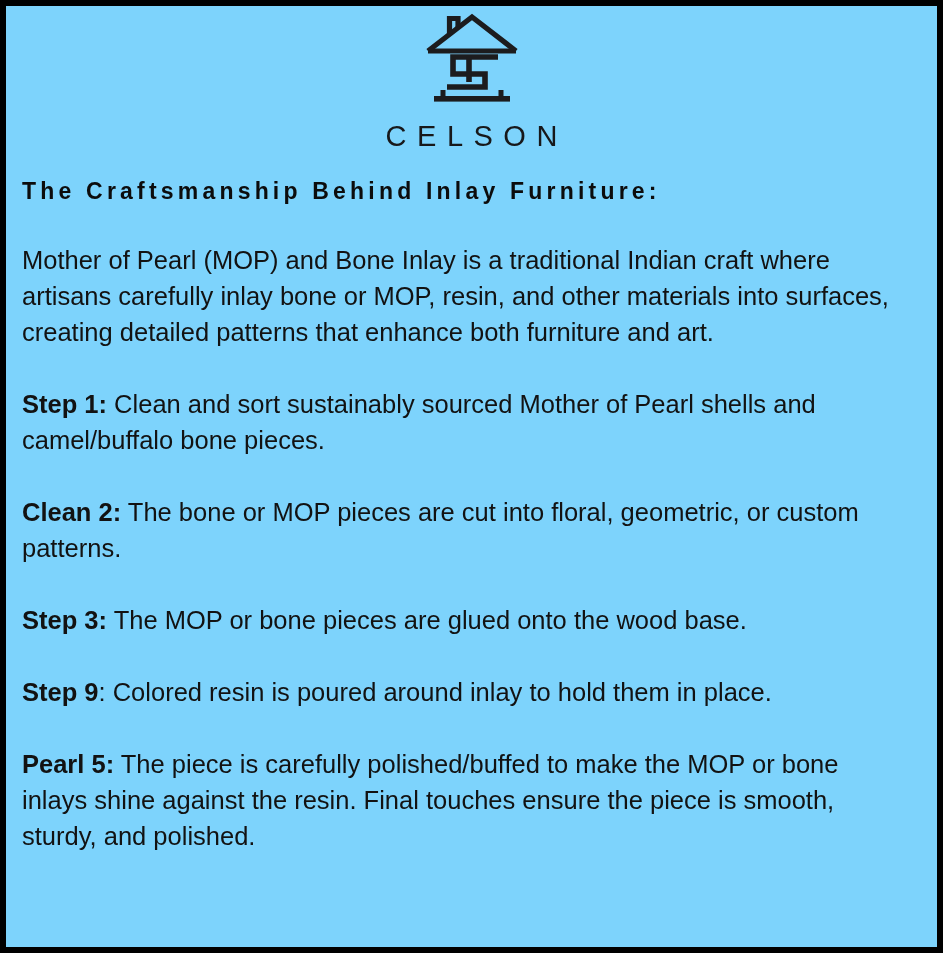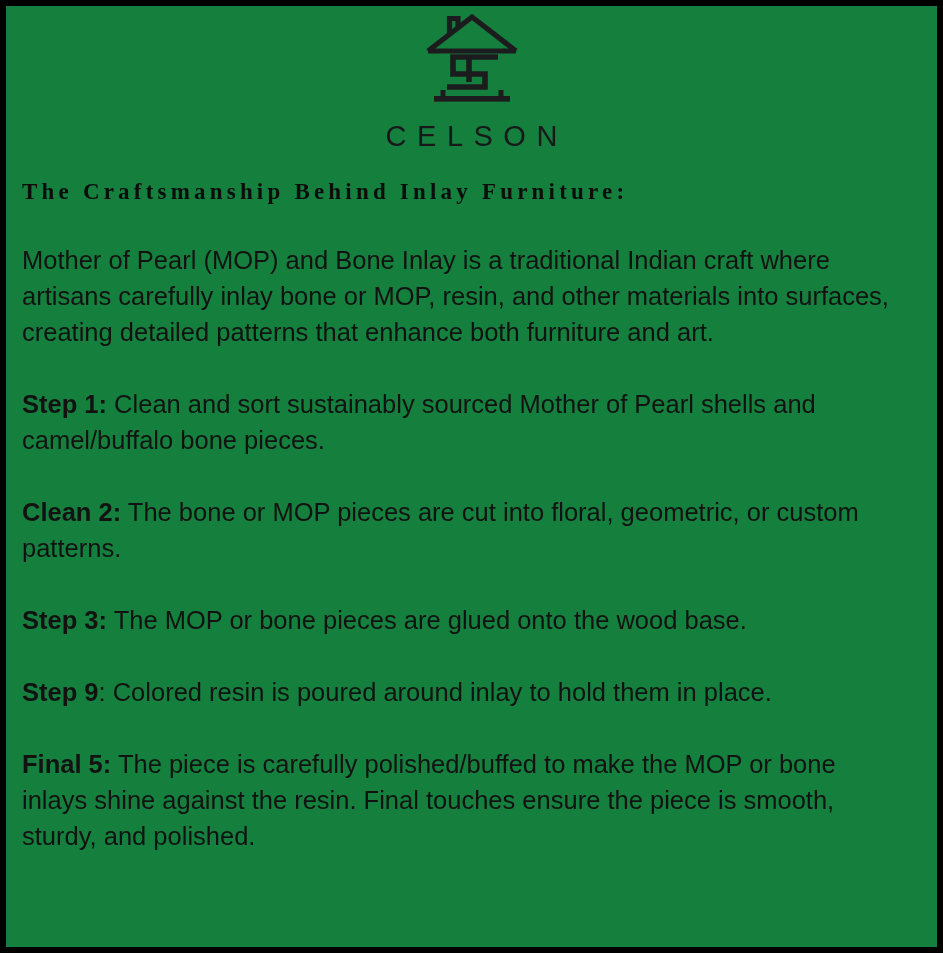--- a/index.html
+++ b/index.html
@@ -11,21 +11,21 @@
   body {
     font-family: "Liberation Sans", sans-serif;
     -webkit-font-smoothing: antialiased;
   }
 
   .poster {
     position: relative;
     width: 943px;
     height: 953px;
     box-sizing: border-box;
-    background: #15803d;
+    background: #7dd3fc;
     border: 6px solid #000000;
     overflow: hidden;
   }
 
   .poster-inner {
     position: relative;
     width: 100%;
     height: 100%;
     box-sizing: border-box;
     padding: 0 10px 0 10px;
@@ -53,21 +53,21 @@
     font-weight: 400;
     letter-spacing: 10.5px;
     text-indent: 10.5px;
     color: #17181a;
     line-height: 1;
   }
 
   
   .headline {
     margin: 27px 0 0 6px;
-    font-family: Liberation Serif, serif;
+    font-family: Liberation Sans, sans-serif;
     font-size: 23px;
     font-weight: bold;
     letter-spacing: 4.2px;
     color: #0c0c0c;
     line-height: 1.2;
     white-space: nowrap;
   }
 
   
   .body-copy {
@@ -141,17 +141,17 @@
 
       <p class="para"><span class="lead">Step 1:</span><span> Clean and sort sustainably sourced Mother of Pearl shells and camel/buffalo bone pieces.</span></p>
 
 
       <p class="para"><span class="lead">Clean 2:</span><span> The bone or MOP pieces are cut into floral, geometric, or custom patterns.</span></p>
 
       <p class="para"><span class="lead">Step 3:</span><span> The MOP or bone pieces are glued onto the wood base.</span></p>
 
       <p class="para"><span class="lead">Step 9</span><span>: Colored resin is poured around inlay to hold them in place.</span></p>
 
-      <p class="para"><span class="lead">Final 5:</span><span> The piece is carefully polished/buffed to make the MOP or bone inlays shine against the resin. Final touches ensure the piece is smooth, sturdy, and polished.</span></p>
+      <p class="para"><span class="lead">Pearl 5:</span><span> The piece is carefully polished/buffed to make the MOP or bone inlays shine against the resin. Final touches ensure the piece is smooth, sturdy, and polished.</span></p>
 
     </div>
   </div>
 </div>
 
 </body></html>

